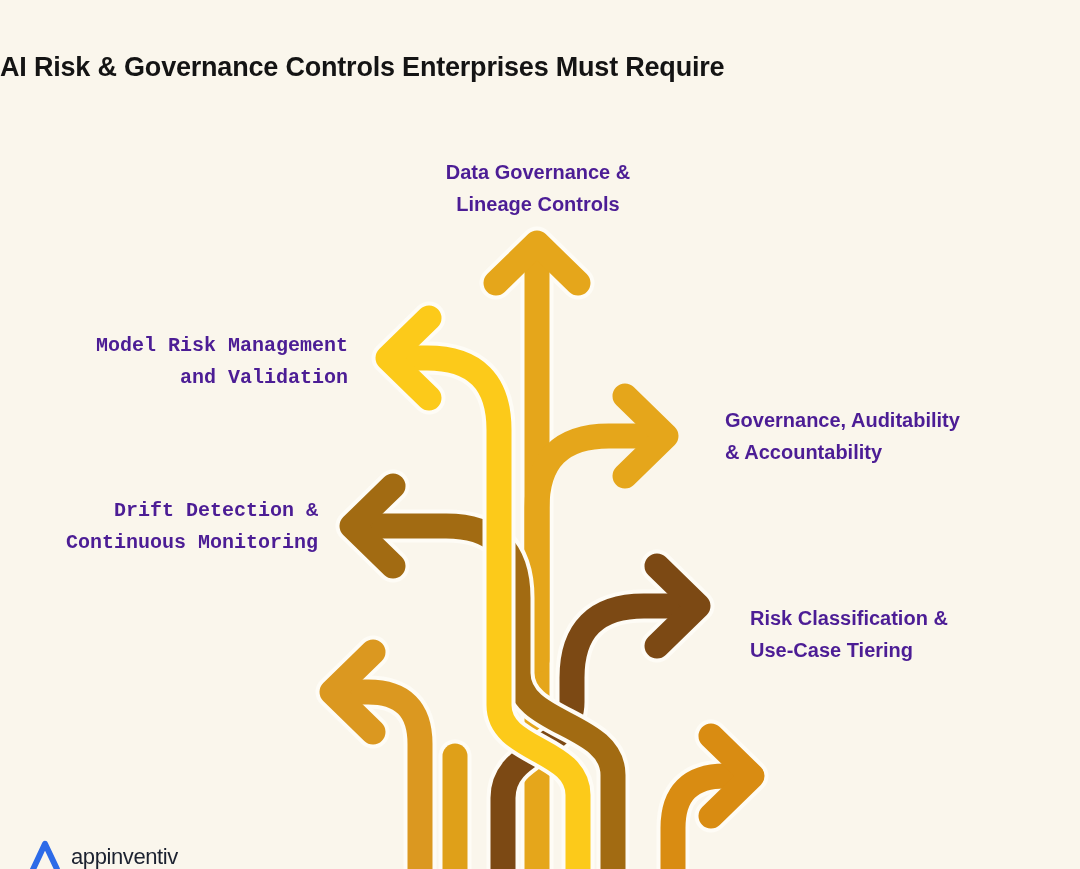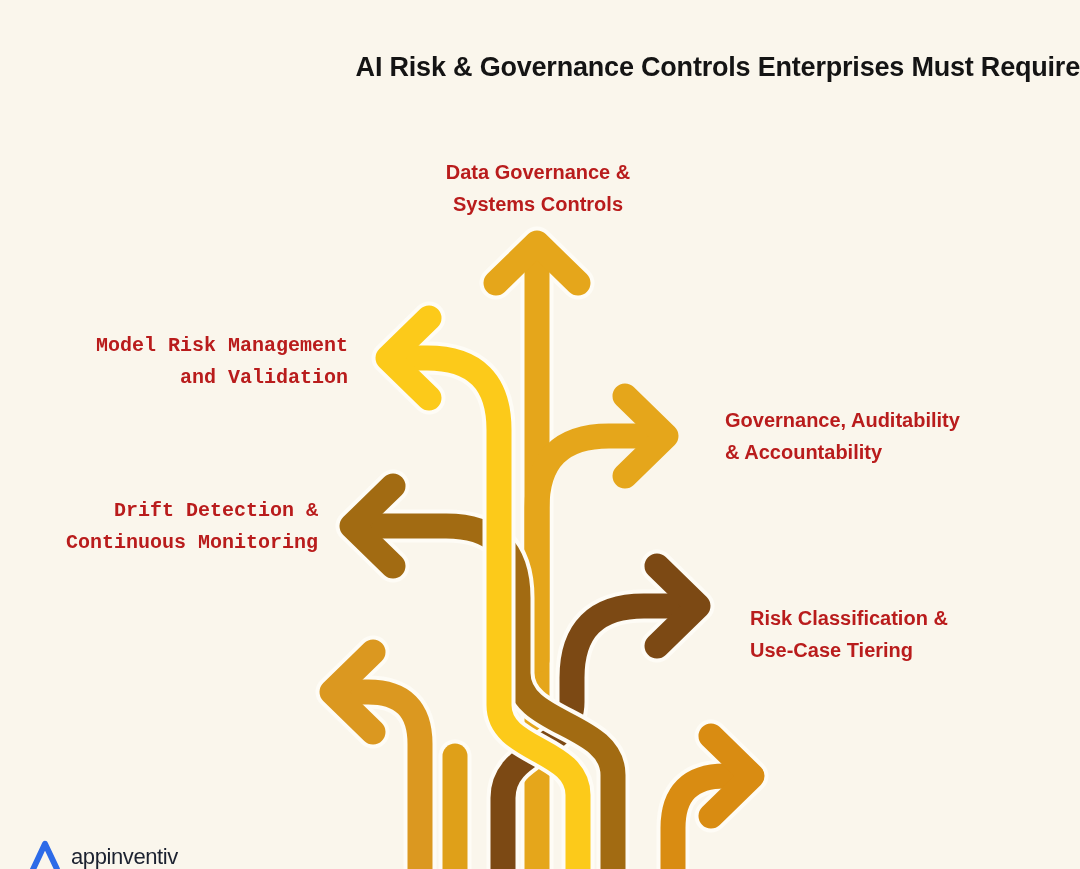--- a/index.html
+++ b/index.html
@@ -4,28 +4,28 @@
 <style>
   html,body{margin:0;padding:0;}
   body{
     width:1080px;height:869px;overflow:hidden;
     font-family:"Liberation Sans","DejaVu Sans",sans-serif;
     background:#FAF6EC;
   }
   .stage{position:relative;width:1080px;height:869px;overflow:hidden;}
   .title{
     position:absolute;left:0;top:52px;width:1080px;
-    text-align:right;font-size:27px;font-weight:800;
+    text-align:left;font-size:27px;font-weight:800;
     color:#141414;letter-spacing:-0.2px;margin:0;
   }
   svg.interchange{position:absolute;left:0;top:0;}
   .casing{stroke:#FEFCF6;stroke-width:33;}
   .label{
     position:absolute;font-size:20px;font-weight:600;
-    color:#b91c1c;line-height:32px;white-space:nowrap;
+    color:#4c1d95;line-height:32px;white-space:nowrap;
   }
   .label .ln{display:block;}
   .align-center{text-align:center;}
   .align-right{text-align:right;font-family:Liberation Mono, monospace;}
   .align-left{text-align:left;margin-left:22px;}
   .brand{
     position:absolute;left:26px;top:836px;height:42px;
     display:flex;align-items:center;gap:7px;
   }
   .brand-text{
@@ -89,21 +89,21 @@
     <g fill="none" stroke-linecap="round" stroke-linejoin="round" stroke-width="25" stroke="#FCCA1A">
       <path class="casing" d="M 578 880 L 578 795 C 578 748 499 752 499 705 L 499 430 Q 499 358 427 358 L 404 358"></path>
       <path class="casing" d="M 429 318 L 388 358 L 429 398"></path>
       <path d="M 578 880 L 578 795 C 578 748 499 752 499 705 L 499 430 Q 499 358 427 358 L 404 358"></path>
       <path d="M 429 318 L 388 358 L 429 398"></path>
     </g>
   </svg>
 
   <div class="label align-center" style="left:338px;top:156px;width:400px">
     <span class="ln">Data Governance &amp;</span>
-    <span class="ln">Systems Controls</span>
+    <span class="ln">Lineage Controls</span>
   </div>
 
   <div class="label align-right" style="right:732px;top:330px">
     <span class="ln">Model Risk Management</span>
     <span class="ln">and Validation</span>
   </div>
 
   <div class="label align-left" style="left:703px;top:404px">
     <span class="ln">Governance, Auditability</span>
     <span class="ln">&amp; Accountability</span>

